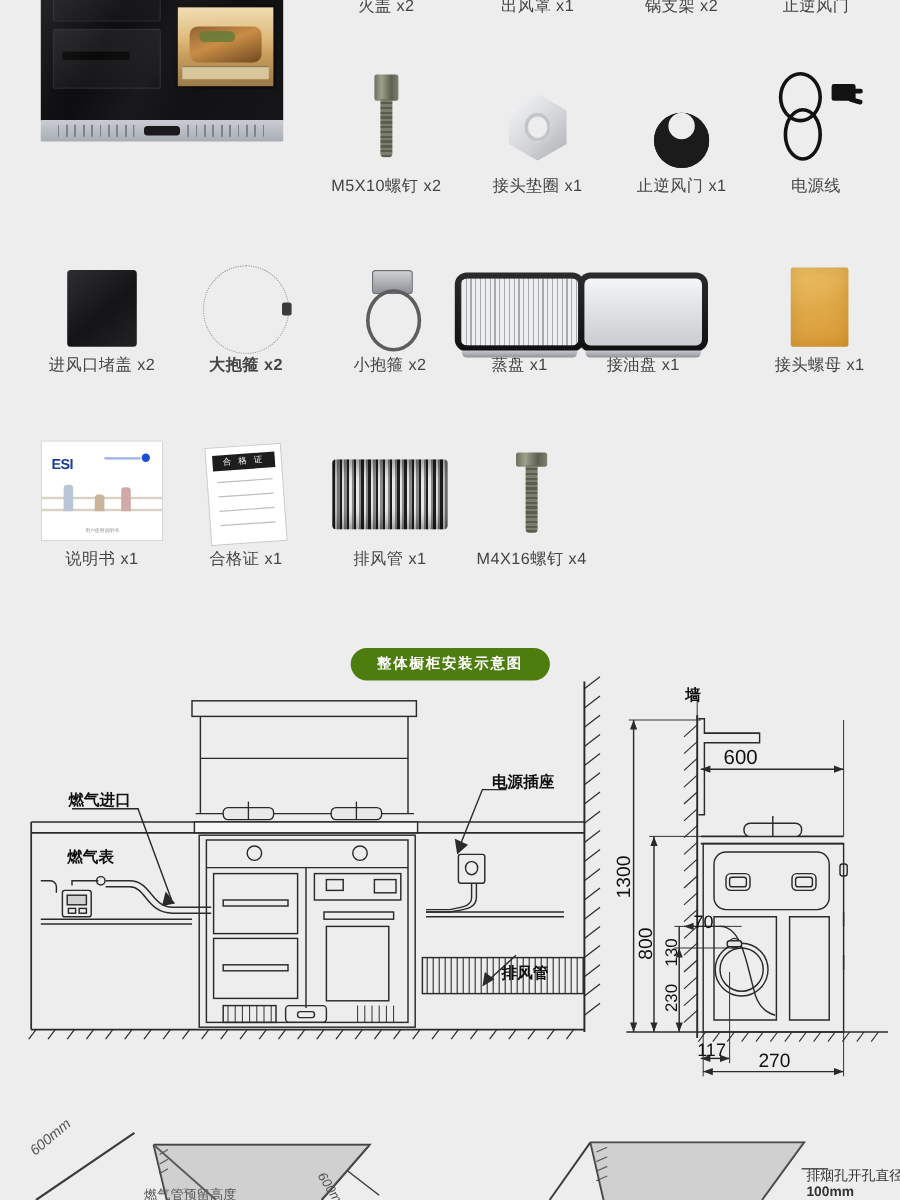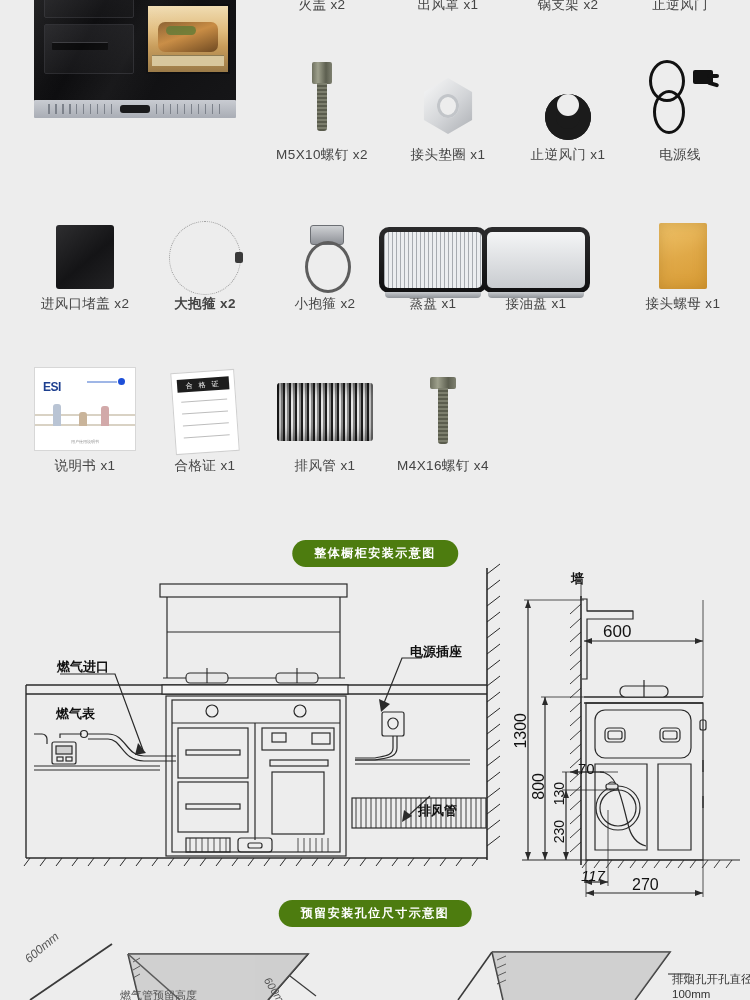--- a/index.html
+++ b/index.html
@@ -591,24 +591,23 @@
       <line x1="81" y1="22" x2="81" y2="40" stroke-width=".8"></line>
     </g>
   </svg>
   <div class="lbl" style="left:571px;top:570px;">墙</div>
   <div class="dim" style="left:603px;top:622px;font-size:17px;">600</div>
   <div class="dim vdim" style="left:512px;top:713px;font-size:16px;">1300</div>
   <div class="dim vdim" style="left:530px;top:773px;font-size:16px;">800</div>
   <div class="dim" style="left:578px;top:760px;font-size:15px;">70</div>
   <div class="dim vdim" style="left:551px;top:782px;font-size:14px;">130</div>
   <div class="dim vdim" style="left:551px;top:820px;font-size:14px;">230</div>
-  <div class="dim" style="left:581px;top:867px;font-size:15px;font-style:italic;">117</div>
+  <div class="dim" style="left:581px;top:867px;font-size:15px;">117</div>
   <div class="dim" style="left:632px;top:876px;font-size:16px;">270</div>
 
-  <div class="pill" style="top:900px;">预留安装孔位尺寸示意图</div>
 
   <svg class="draw" style="left:0px;top:930px;" width="750" height="70" viewBox="0 0 750 70">
     <g stroke="#3a3a3a" fill="none" stroke-width="1.6">
 
       <path d="M128 24 L180 70"></path>
       <path d="M128 24 H308 L268 70"></path>
       <path d="M308 24 L268 70"></path>
       <path d="M128 24 L72 70" opacity="0"></path>
       <path d="M128 24 L139 70"></path>
       <line x1="30" y1="70" x2="112" y2="14" stroke-width="1.8"></line>
@@ -632,15 +631,15 @@
     </g>
     <g fill="#9a9a9a" opacity=".35" stroke="none">
       <path d="M128 24 H308 L268 70 H139 Z"></path>
       <path d="M492 22 H670 L635 70 H503 Z"></path>
     </g>
   </svg>
   <div class="dim" style="left:22px;top:955px;font-size:12px;font-style:italic;color:#555;transform:rotate(-40deg);transform-origin:left top;">600mm</div>
   <div class="dim" style="left:120px;top:988px;font-size:11px;color:#555;">燃气管预留高度</div>
   <div class="dim" style="left:272px;top:975px;font-size:11px;font-style:italic;color:#555;transform:rotate(58deg);transform-origin:left top;">600mm</div>
   <div class="dim" style="left:672px;top:972px;font-size:11.5px;font-weight:normal;color:#333;">排烟孔开孔直径</div>
-  <div class="dim" style="left:672px;top:988px;font-size:11.5px;font-weight:normal;color:#333;">100mm</div>
+  <div class="dim" style="left:672px;top:988px;font-size:11.5px;font-weight:bold;color:#333;">100mm</div>
 
 </div>
 
 </body></html>

